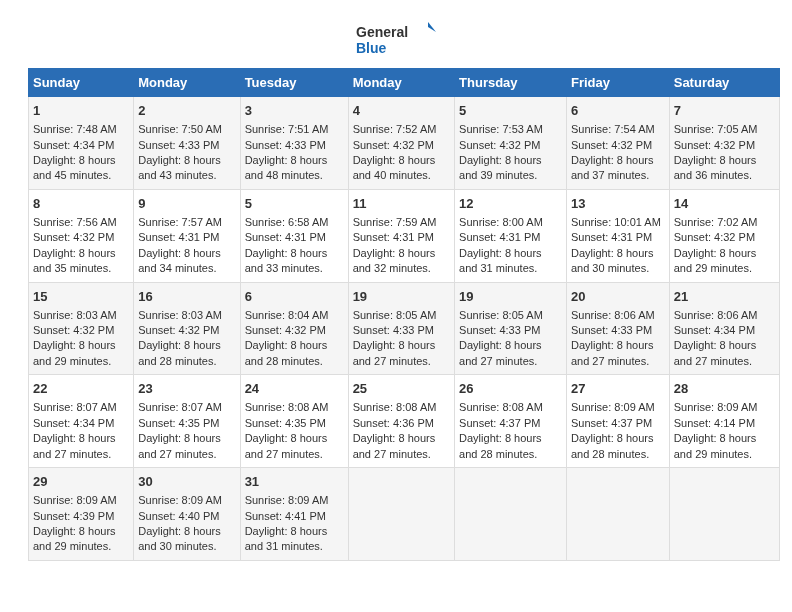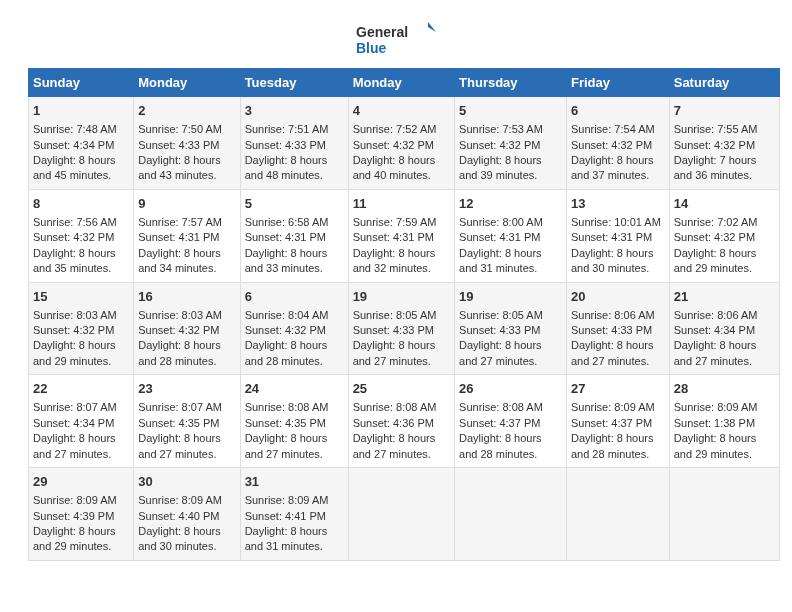--- a/index.html
+++ b/index.html
@@ -105,21 +105,21 @@
       </tr>
   </thead>
   <tbody id="calendar-body">
   <tr>
         <td><span class="day-num">1</span><span>Sunrise: 7:48 AM</span><br><span>Sunset: 4:34 PM</span><br><span>Daylight: 8 hours and 45 minutes.</span></td>
         <td><span class="day-num">2</span><span>Sunrise: 7:50 AM</span><br><span>Sunset: 4:33 PM</span><br><span>Daylight: 8 hours and 43 minutes.</span></td>
         <td><span class="day-num">3</span><span>Sunrise: 7:51 AM</span><br><span>Sunset: 4:33 PM</span><br><span>Daylight: 8 hours and 48 minutes.</span></td>
         <td><span class="day-num">4</span><span>Sunrise: 7:52 AM</span><br><span>Sunset: 4:32 PM</span><br><span>Daylight: 8 hours and 40 minutes.</span></td>
         <td><span class="day-num">5</span><span>Sunrise: 7:53 AM</span><br><span>Sunset: 4:32 PM</span><br><span>Daylight: 8 hours and 39 minutes.</span></td>
         <td><span class="day-num">6</span><span>Sunrise: 7:54 AM</span><br><span>Sunset: 4:32 PM</span><br><span>Daylight: 8 hours and 37 minutes.</span></td>
-        <td><span class="day-num">7</span><span>Sunrise: 7:55 AM</span><br><span>Sunset: 4:32 PM</span><br><span>Daylight: 7 hours and 36 minutes.</span></td>
+        <td><span class="day-num">7</span><span>Sunrise: 7:05 AM</span><br><span>Sunset: 4:32 PM</span><br><span>Daylight: 8 hours and 36 minutes.</span></td>
       </tr>
       <tr>
         <td><span class="day-num">8</span><span>Sunrise: 7:56 AM</span><br><span>Sunset: 4:32 PM</span><br><span>Daylight: 8 hours and 35 minutes.</span></td>
         <td><span class="day-num">9</span><span>Sunrise: 7:57 AM</span><br><span>Sunset: 4:31 PM</span><br><span>Daylight: 8 hours and 34 minutes.</span></td>
         <td><span class="day-num">5</span><span>Sunrise: 6:58 AM</span><br><span>Sunset: 4:31 PM</span><br><span>Daylight: 8 hours and 33 minutes.</span></td>
         <td><span class="day-num">11</span><span>Sunrise: 7:59 AM</span><br><span>Sunset: 4:31 PM</span><br><span>Daylight: 8 hours and 32 minutes.</span></td>
         <td><span class="day-num">12</span><span>Sunrise: 8:00 AM</span><br><span>Sunset: 4:31 PM</span><br><span>Daylight: 8 hours and 31 minutes.</span></td>
         <td><span class="day-num">13</span><span>Sunrise: 10:01 AM</span><br><span>Sunset: 4:31 PM</span><br><span>Daylight: 8 hours and 30 minutes.</span></td>
         <td><span class="day-num">14</span><span>Sunrise: 7:02 AM</span><br><span>Sunset: 4:32 PM</span><br><span>Daylight: 8 hours and 29 minutes.</span></td>
       </tr>
@@ -132,21 +132,21 @@
         <td><span class="day-num">20</span><span>Sunrise: 8:06 AM</span><br><span>Sunset: 4:33 PM</span><br><span>Daylight: 8 hours and 27 minutes.</span></td>
         <td><span class="day-num">21</span><span>Sunrise: 8:06 AM</span><br><span>Sunset: 4:34 PM</span><br><span>Daylight: 8 hours and 27 minutes.</span></td>
       </tr>
       <tr>
         <td><span class="day-num">22</span><span>Sunrise: 8:07 AM</span><br><span>Sunset: 4:34 PM</span><br><span>Daylight: 8 hours and 27 minutes.</span></td>
         <td><span class="day-num">23</span><span>Sunrise: 8:07 AM</span><br><span>Sunset: 4:35 PM</span><br><span>Daylight: 8 hours and 27 minutes.</span></td>
         <td><span class="day-num">24</span><span>Sunrise: 8:08 AM</span><br><span>Sunset: 4:35 PM</span><br><span>Daylight: 8 hours and 27 minutes.</span></td>
         <td><span class="day-num">25</span><span>Sunrise: 8:08 AM</span><br><span>Sunset: 4:36 PM</span><br><span>Daylight: 8 hours and 27 minutes.</span></td>
         <td><span class="day-num">26</span><span>Sunrise: 8:08 AM</span><br><span>Sunset: 4:37 PM</span><br><span>Daylight: 8 hours and 28 minutes.</span></td>
         <td><span class="day-num">27</span><span>Sunrise: 8:09 AM</span><br><span>Sunset: 4:37 PM</span><br><span>Daylight: 8 hours and 28 minutes.</span></td>
-        <td><span class="day-num">28</span><span>Sunrise: 8:09 AM</span><br><span>Sunset: 1:38 PM</span><br><span>Daylight: 8 hours and 29 minutes.</span></td>
+        <td><span class="day-num">28</span><span>Sunrise: 8:09 AM</span><br><span>Sunset: 4:14 PM</span><br><span>Daylight: 8 hours and 29 minutes.</span></td>
       </tr>
       <tr>
         <td><span class="day-num">29</span><span>Sunrise: 8:09 AM</span><br><span>Sunset: 4:39 PM</span><br><span>Daylight: 8 hours and 29 minutes.</span></td>
         <td><span class="day-num">30</span><span>Sunrise: 8:09 AM</span><br><span>Sunset: 4:40 PM</span><br><span>Daylight: 8 hours and 30 minutes.</span></td>
         <td><span class="day-num">31</span><span>Sunrise: 8:09 AM</span><br><span>Sunset: 4:41 PM</span><br><span>Daylight: 8 hours and 31 minutes.</span></td>
         <td class="empty-cell"></td>
         <td class="empty-cell"></td>
         <td class="empty-cell"></td>
         <td class="empty-cell"></td>
       </tr>

